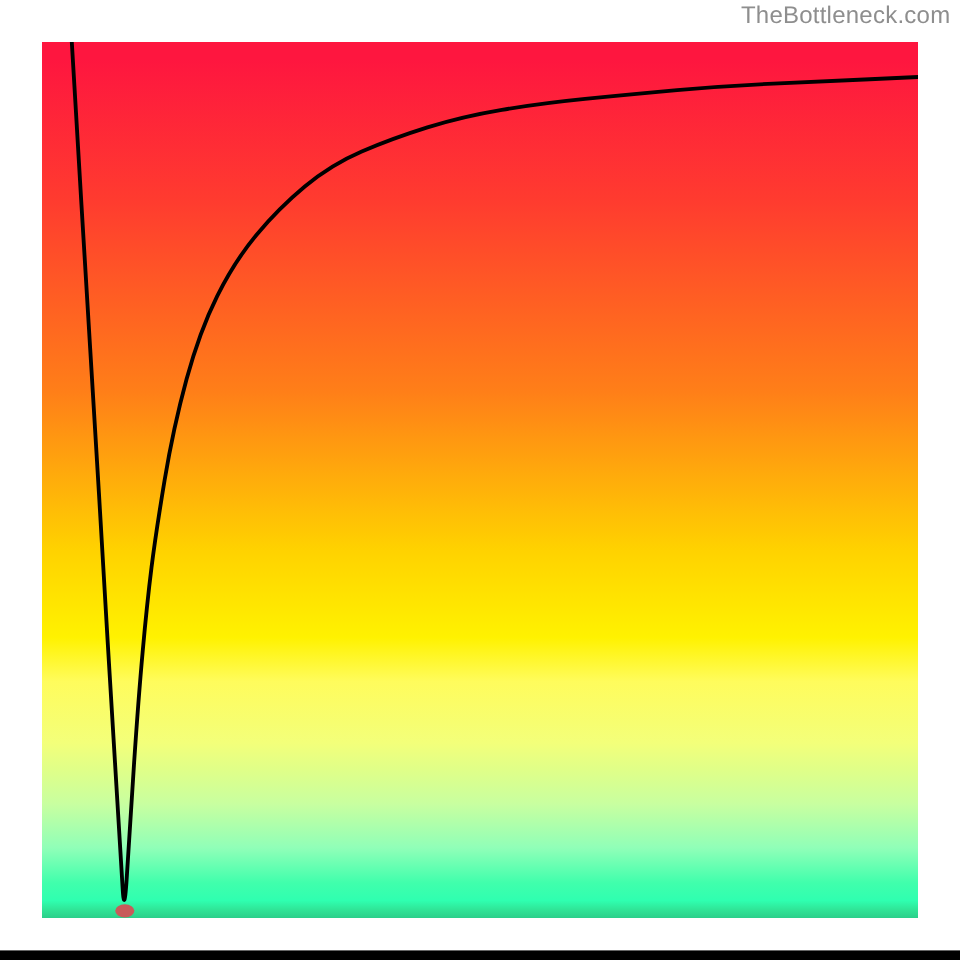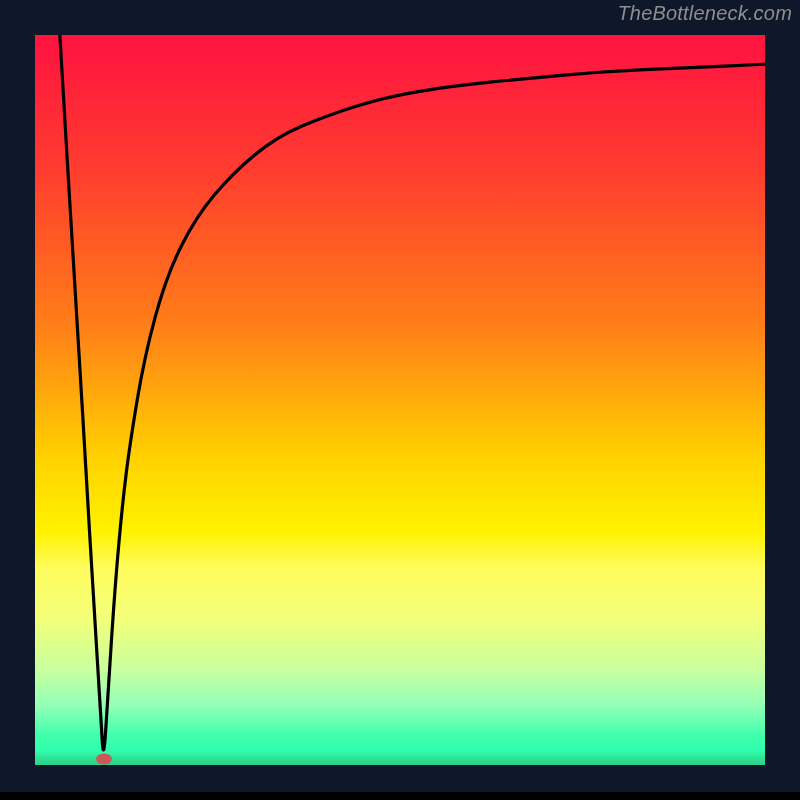--- a/index.html
+++ b/index.html
@@ -8,22 +8,21 @@
     width: 800px;
     height: 800px;
     overflow: hidden;
     background: #000;
     font-family: Arial, Helvetica, sans-serif;
   }
   .frame {
     position: relative;
     width: 800px;
     height: 792px;
-    background: #0f172a;
-    font-style: italic;
+    background: #ffffff;
   }
   .plot-area {
     position: absolute;
     left: 35px;
     top: 35px;
     width: 730px;
     height: 730px;
     overflow: hidden;
     background: linear-gradient(to bottom,
       #fe163f 0%,

